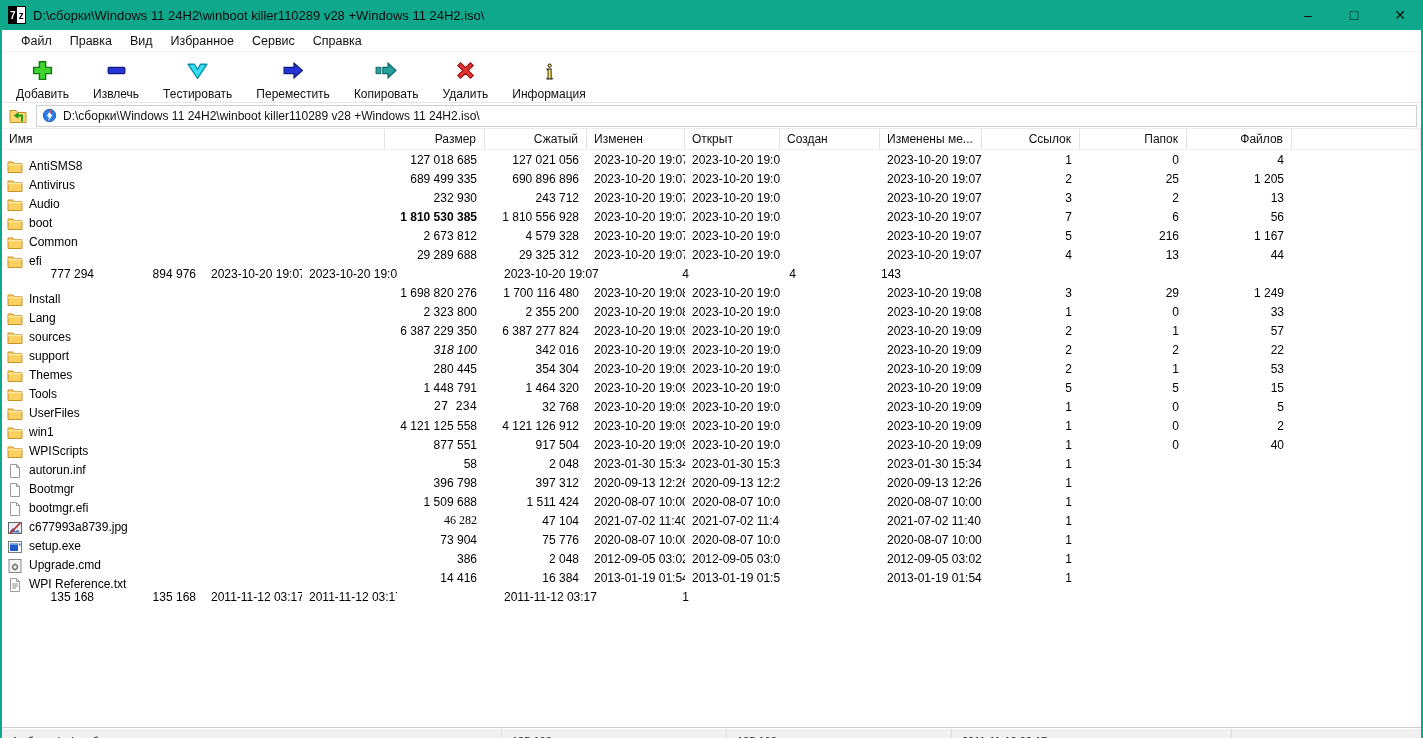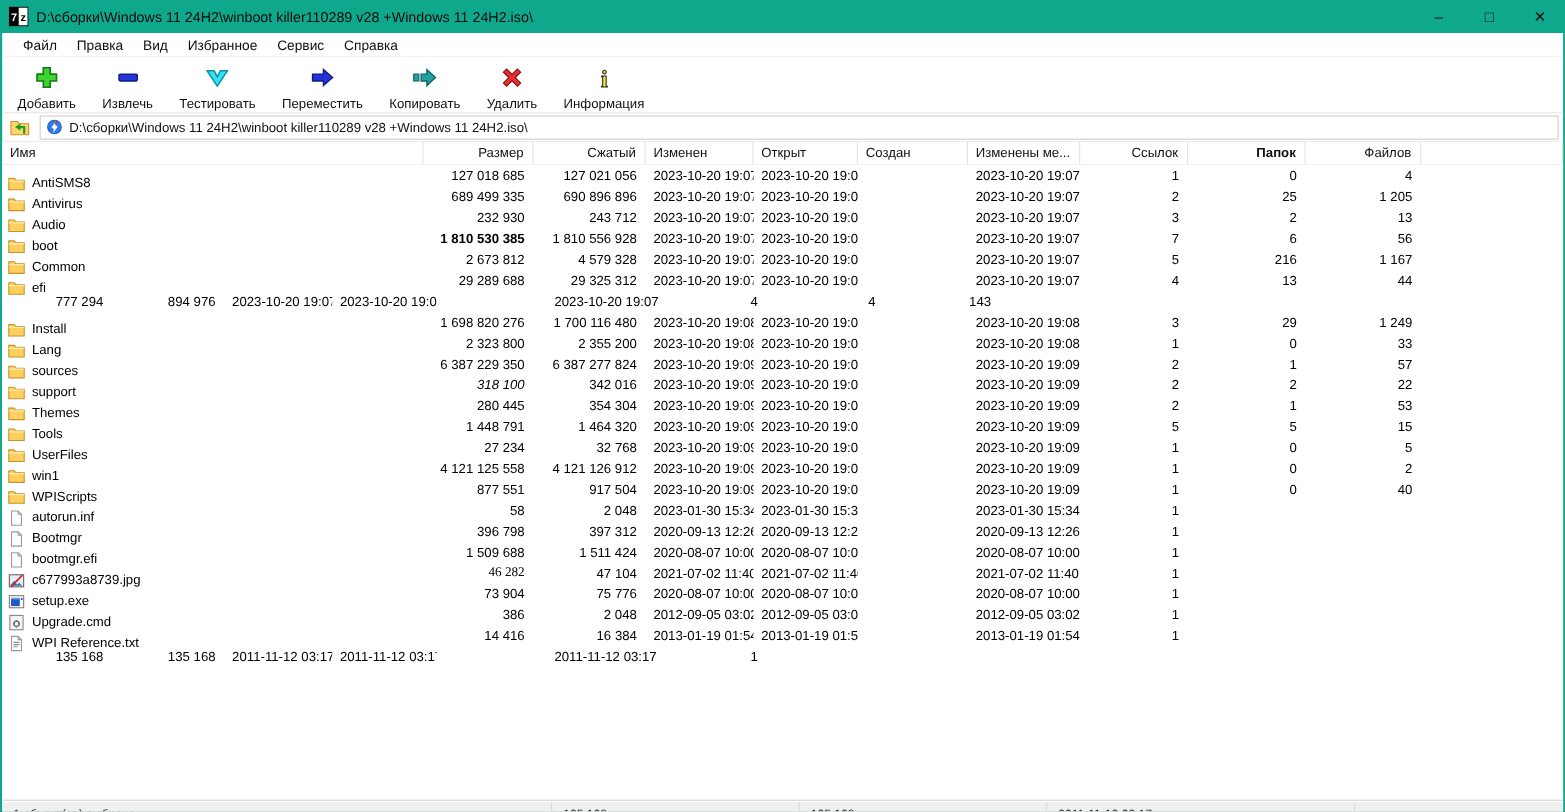--- a/index.html
+++ b/index.html
@@ -173,21 +173,21 @@
     <div class="listpane">
       <div class="header-row" id="header-row">
           <div class="hcell al" style="width: 383px;">Имя</div>
           <div class="hcell ar" style="width: 100px;">Размер</div>
           <div class="hcell ar" style="width: 102px;">Сжатый</div>
           <div class="hcell al" style="width: 98px;">Изменен</div>
           <div class="hcell al" style="width: 95px;">Открыт</div>
           <div class="hcell al" style="width: 100px;">Создан</div>
           <div class="hcell al" style="width: 102px;">Изменены ме...</div>
           <div class="hcell ar" style="width: 98px;">Ссылок</div>
-          <div class="hcell ar" style="width: 107px; font-weight: bold;">Папок</div>
+          <div class="hcell ar" style="width: 107px;">Папок</div>
           <div class="hcell ar" style="width: 105px;">Файлов</div>
           <div class="hcell" style="flex: 1 1 auto;"></div>
         </div>
       <div class="rows" id="rows">
           <div class="row">
             <div class="cell name-cell" style="width: 383px;">
               <span class="item">
                 <span style="display: inline-flex;">
                   <svg viewBox="0 0 16 16">
                     <path d="M1 3h5l1.4 1.8H15V13.5H1z" fill="#fcd05e" stroke="#c8922a"></path>
@@ -465,21 +465,21 @@
               <span class="item">
                 <span style="display: inline-flex;">
                   <svg viewBox="0 0 16 16">
                     <path d="M1 3h5l1.4 1.8H15V13.5H1z" fill="#fcd05e" stroke="#c8922a"></path>
                     <path d="M1 5.6h14" stroke="#fde9a8" stroke-width="1.2"></path>
                   </svg>
                 </span>
                 <span class="lbl">UserFiles</span>
               </span>
             </div>
-            <div class="cell ar" style="width: 100px;">27 234</div>
+            <div class="cell ar" style="width: 100px; font-family: Liberation Mono, monospace;">27 234</div>
             <div class="cell ar" style="width: 102px;">32 768</div>
             <div class="cell al" style="width: 98px;">2023-10-20 19:09</div>
             <div class="cell al" style="width: 95px;">2023-10-20 19:09</div>
             <div class="cell al" style="width: 100px;"></div>
             <div class="cell al" style="width: 102px;">2023-10-20 19:09</div>
             <div class="cell ar" style="width: 98px;">1</div>
             <div class="cell ar" style="width: 107px;">0</div>
             <div class="cell ar" style="width: 105px;">5</div>
           </div>
           <div class="row">

